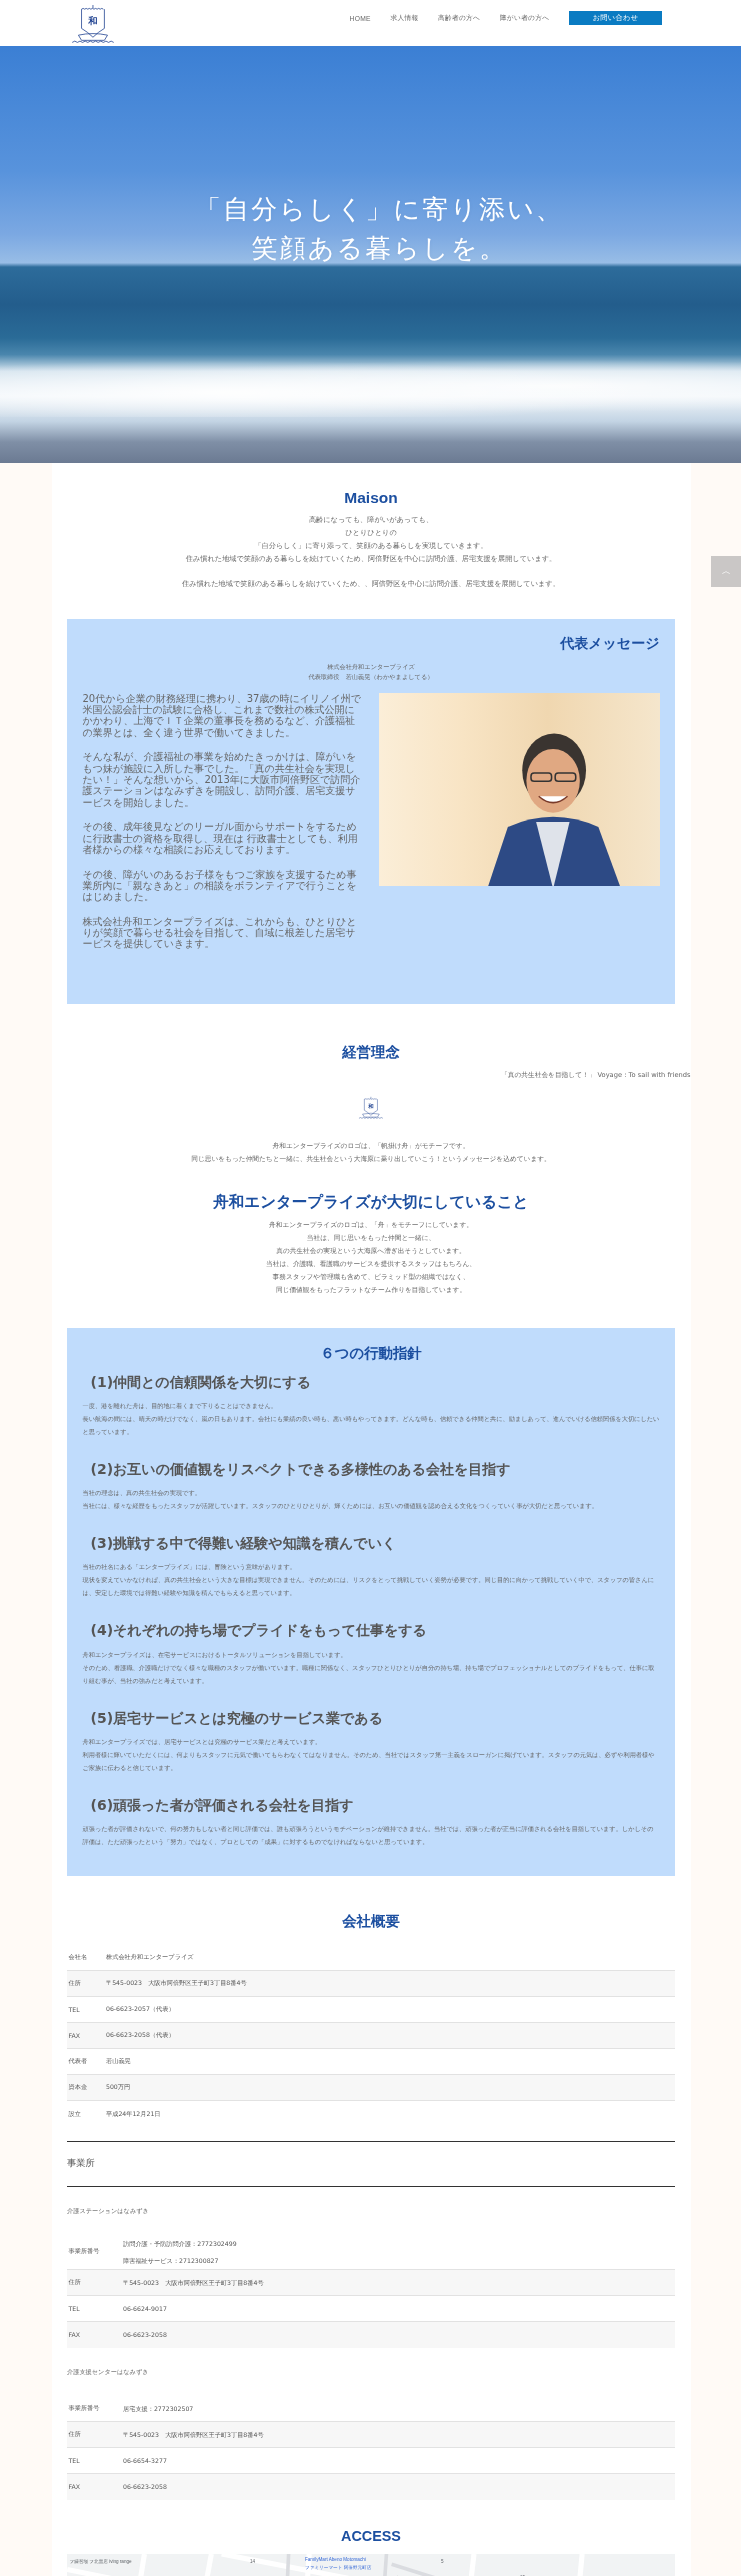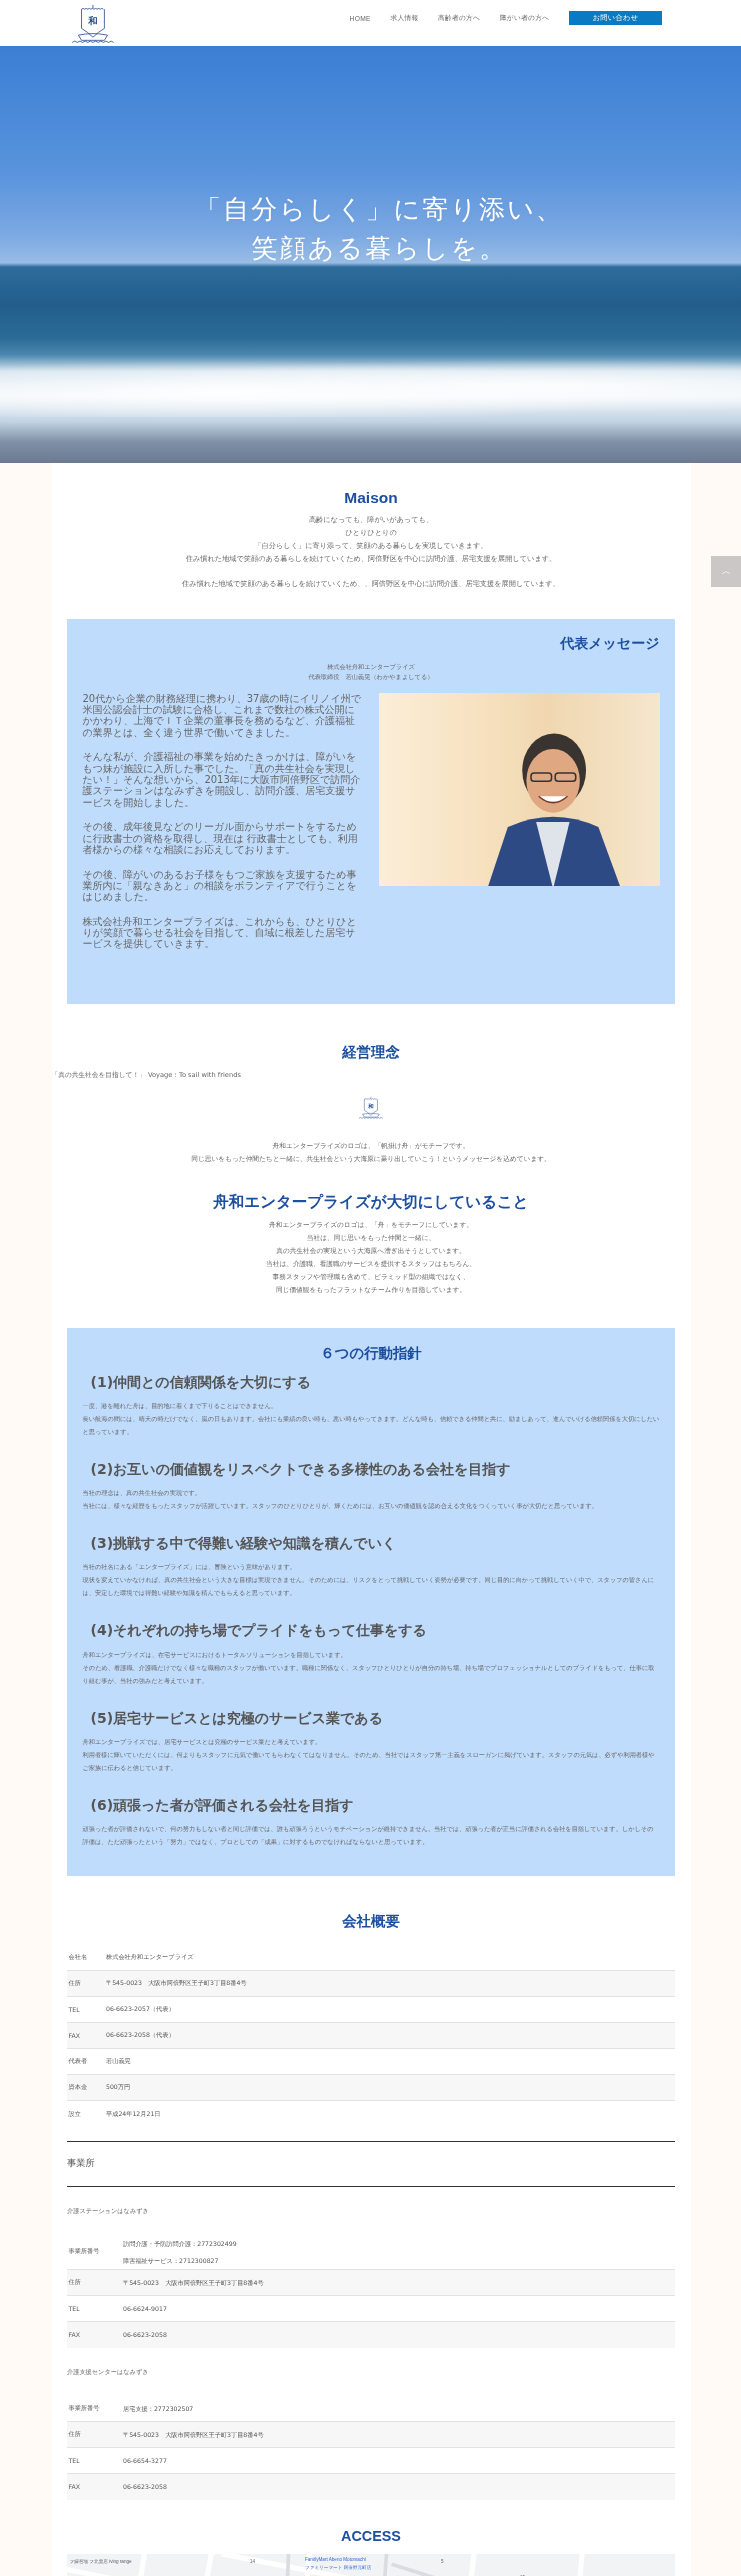--- a/index.html
+++ b/index.html
@@ -33,21 +33,21 @@
   .message .sub { text-align: center; font-size: 6.2px; color: #666; line-height: 9.8px; }
   .message .body { display: flex; margin-top: 11.3px; }
   .message .text { width: 281px; font-size: 10px; line-height: 11.3px; color: #666; }
   .message .text p { margin-bottom: 13.4px; }
   .message .photo { margin-left: 15.5px; width: 281px; height: 193px;
     background: linear-gradient(90deg, #fbeed8 0%, #f8e4c4 30%, #f0d7b0 60%, #f5e6cc 100%); position: relative; overflow: hidden; }
   .photo .person { position: absolute; left: 98px; top: 31px; width: 144px; height: 165px; }
 
   .philosophy { padding: 39px 0 5.2px; }
   .philosophy .sec-title { font-size: 14.4px; margin-bottom: 9.3px; }
-  .philosophy .quote { text-align: left; font-size: 6.7px; color: #666; }
+  .philosophy .quote { text-align: right; font-size: 6.7px; color: #666; }
   .philosophy .mark { display: block; margin: 9.3px auto 14.4px; width: 31px; height: 36px; }
 
   .important { padding: 20.6px 0 31px; }
   .important .sec-title { font-size: 15.5px; margin-bottom: 6.2px; }
   .important p { line-height: 13px; font-size: 6.7px; }
 
   .principles { padding: 15.5px 15.5px 28px; }
   .principles .sec-title { font-size: 14.4px; margin-bottom: 11.3px; }
   .principle { margin-bottom: 23px; }
   .principle h3 { font-size: 14px; color: #555; font-weight: bold; margin-bottom: 7.2px; margin-left: 8px; }

